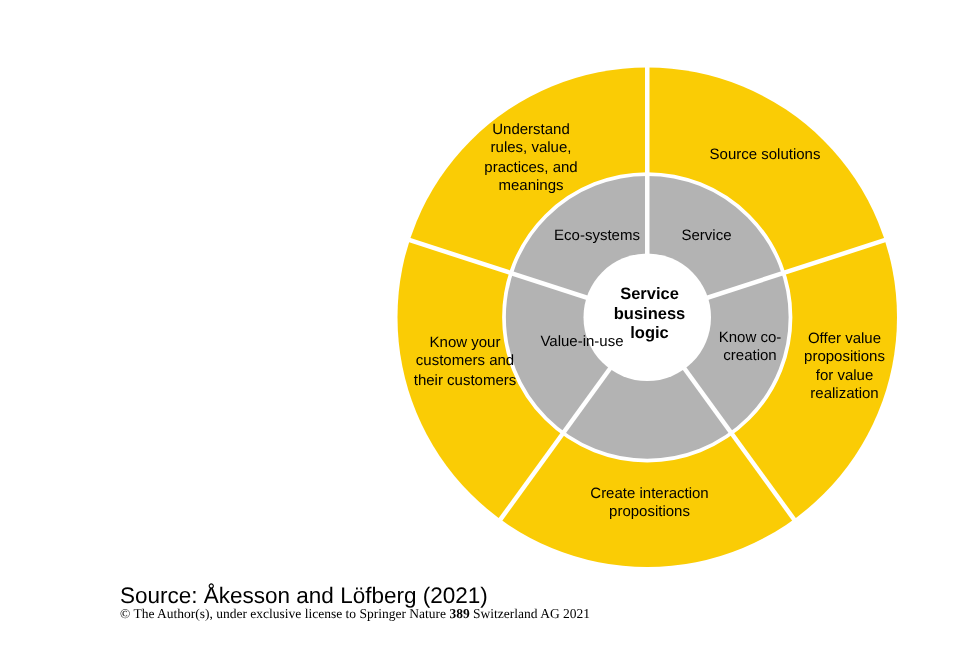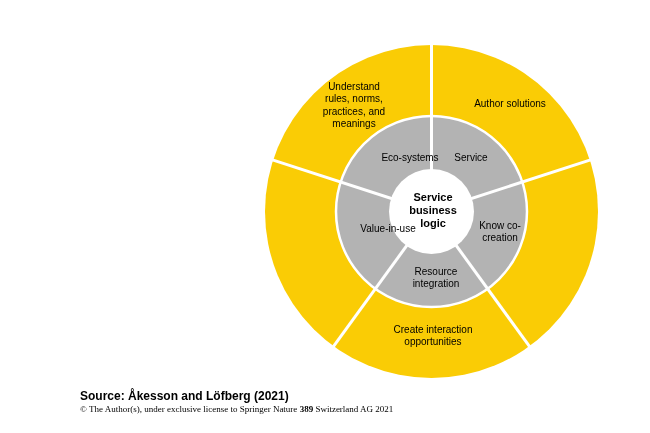--- a/index.html
+++ b/index.html
@@ -31,22 +31,22 @@
   }
   .center-label {
     font-weight: bold;
     font-size: 11px;
     line-height: 13px;
   }
   .footer-source {
     position: absolute;
     left: 80px;
     top: 389px;
-    font-size: 12px;
-    font-weight: bold;
+    font-size: 15px;
+    font-weight: normal;
     color: #000000;
     white-space: nowrap;
   }
   .footer-copyright {
     position: absolute;
     left: 80px;
     top: 404px;
     font-size: 9px;
     color: #000000;
     white-space: nowrap;
@@ -66,35 +66,40 @@
 
     <line x1="431.5" y1="211.5" x2="431.5" y2="43.5" stroke="#ffffff" stroke-width="3"></line>
     <line x1="431.5" y1="211.5" x2="591.3" y2="159.6" stroke="#ffffff" stroke-width="3"></line>
     <line x1="431.5" y1="211.5" x2="530.2" y2="347.4" stroke="#ffffff" stroke-width="3"></line>
     <line x1="431.5" y1="211.5" x2="332.8" y2="347.4" stroke="#ffffff" stroke-width="3"></line>
     <line x1="431.5" y1="211.5" x2="271.7" y2="159.6" stroke="#ffffff" stroke-width="3"></line>
 
     <circle cx="431.5" cy="211.5" r="42.5" fill="#FFFFFF"></circle>
   </svg>
 
-  <div class="label" style="left:510px; top:104px;">Author solutions</div>
+  <div class="label" style="left:510px; top:104px;">Source solutions</div>
+  <div class="label" style="left:563px; top:245px;">Offer value
+propositions
+for value
+realization</div>
   <div class="label" style="left:433px; top:336px;">Create interaction
-opportunities</div>
+propositions</div>
+  <div class="label" style="left:310px; top:242px;">Know your
+customers and
+their customers</div>
   <div class="label" style="left:354px; top:106px;">Understand
-rules, norms,
+rules, value,
 practices, and
 meanings</div>
 
   <div class="label" style="left:471px; top:158px;">Service</div>
   <div class="label" style="left:500px; top:232px;">Know co-
 creation</div>
-  <div class="label" style="left:436px; top:278px;">Resource
-integration</div>
   <div class="label" style="left:388px; top:229px;">Value-in-use</div>
-  <div class="label" style="left:398px; top:158px;margin-left:12px;">Eco-systems</div>
+  <div class="label" style="left:398px; top:158px;">Eco-systems</div>
 
   <div class="label center-label" style="left:433px; top:210px;">Service
 business
 logic</div>
 
   <div class="footer-source">Source: Åkesson and Löfberg (2021)</div>
   <div class="footer-copyright"><span>© The Author(s), under exclusive license to Springer Nature </span><b>389</b><span> Switzerland AG 2021</span></div>
 
 </div>
 

